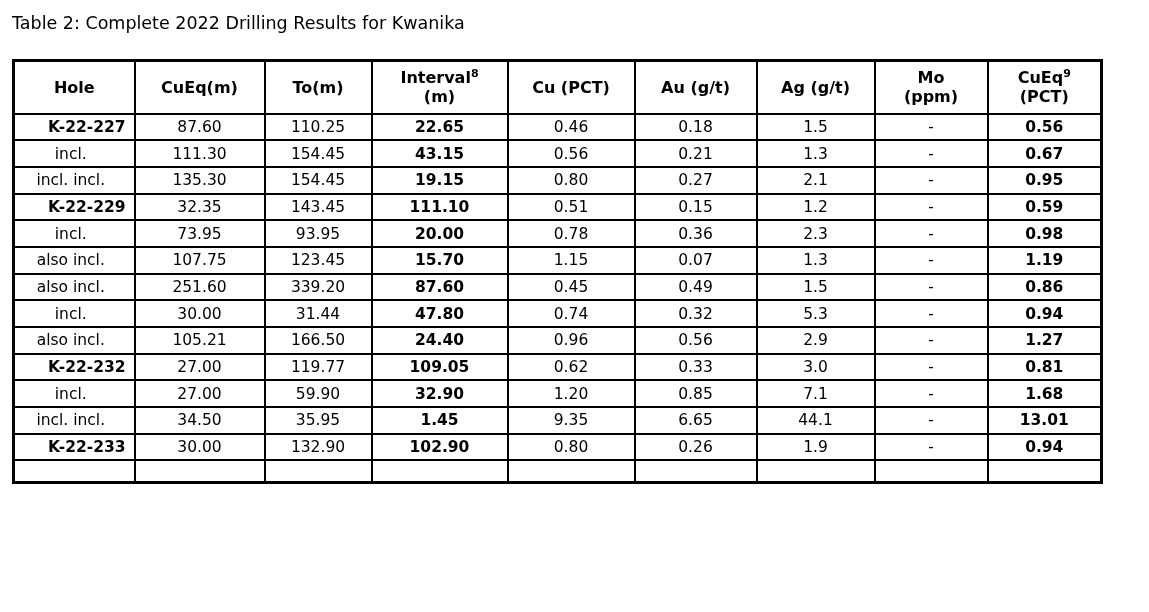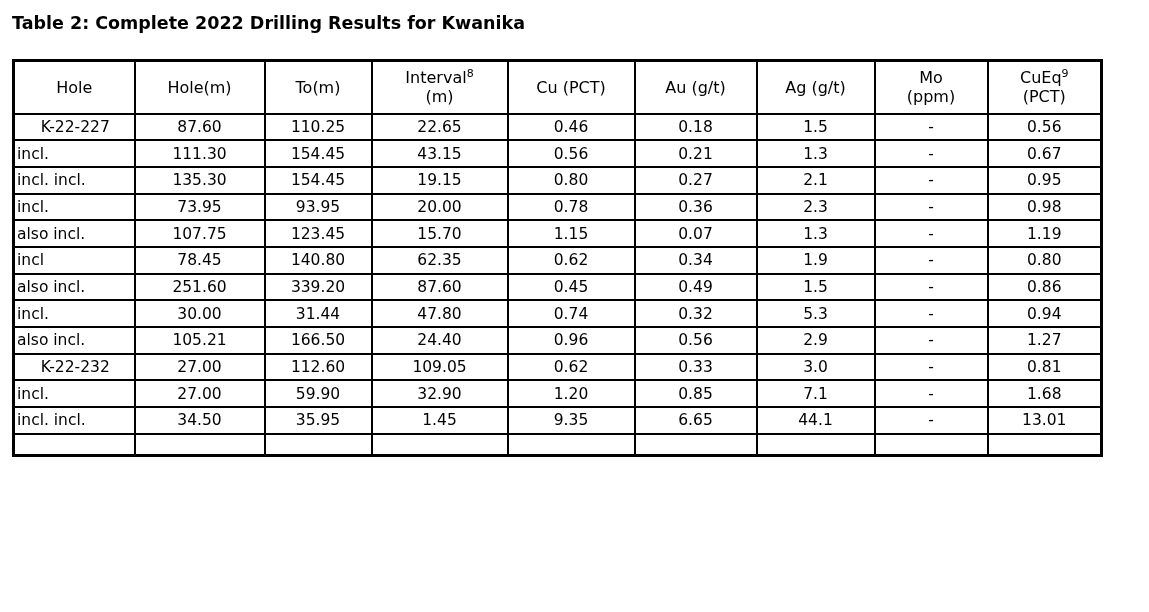--- a/index.html
+++ b/index.html
@@ -5,44 +5,44 @@
   * { box-sizing: border-box; }
   html, body { margin: 0; padding: 0; }
   body {
     width: 1149px; height: 612px; overflow: hidden;
     background: #ffffff; color: #000000;
     font-family: "DejaVu Sans", "Liberation Sans", sans-serif;
   }
   .page { position: relative; width: 1149px; height: 612px; overflow: hidden; background: #ffffff; }
   .doc-title {
     margin: 13px 12px 0 12px;
-    font-size: 17.5px; font-weight: bold; line-height: 21px;
+    font-size: 17.5px; font-weight: normal; line-height: 21px;
   }
   table.drill {
     border-collapse: collapse; table-layout: fixed;
     margin: 25px 0 0 12px;
     border: 3px solid #000000;
   }
   th, td {
     border: 2px solid #000000;
     overflow: hidden; white-space: nowrap;
     padding: 0 2px;
   }
   th {
-    font-size: 16px; font-weight: normal; text-align: center; vertical-align: middle;
+    font-size: 16px; font-weight: bold; text-align: center; vertical-align: middle;
     height: 53px; line-height: 19px;
   }
   th sup { font-size: 11px; line-height: 0; }
   td {
     font-size: 15.5px; text-align: center; vertical-align: middle;
     height: 26.7px;
   }
-  td:first-child { text-align: left; padding-right: 9px; }
-  tr.row-hole td:first-child { text-align: center; padding-left: 4px; padding-right: 2px; font-weight: normal; }
-  td:nth-child(4), td:nth-child(9) { font-weight: normal; }
+  td:first-child { text-align: center; padding-right: 9px; }
+  tr.row-hole td:first-child { text-align: right; padding-left: 4px; padding-right: 8px; font-weight: bold; }
+  td:nth-child(4), td:nth-child(9) { font-weight: bold; }
   tr.partial td { height: 22px; border-bottom: none; }
 </style>
 </head>
 <body>
 
 <div class="page">
   <h1 class="doc-title">Table 2: Complete 2022 Drilling Results for Kwanika</h1>
 
   <table class="drill">
     <colgroup>
@@ -52,21 +52,21 @@
       <col style="width:136px">
       <col style="width:127px">
       <col style="width:122px">
       <col style="width:118px">
       <col style="width:113px">
       <col style="width:114px">
     </colgroup>
     <thead>
       <tr>
           <th><span>Hole</span></th>
-          <th><span>Hole(m)</span></th>
+          <th><span>CuEq(m)</span></th>
           <th><span>To(m)</span></th>
           <th><span>Interval</span><sup>8</sup><br><span>(m)</span></th>
           <th><span>Cu (PCT)</span></th>
           <th><span>Au (g/t)</span></th>
           <th><span>Ag (g/t)</span></th>
           <th><span>Mo</span><br><span>(ppm)</span></th>
           <th><span>CuEq</span><sup>9</sup><br><span>(PCT)</span></th>
         </tr>
     </thead>
     <tbody>
@@ -96,20 +96,31 @@
           <td>incl. incl.</td>
           <td>135.30</td>
           <td>154.45</td>
           <td>19.15</td>
           <td>0.80</td>
           <td>0.27</td>
           <td>2.1</td>
           <td>-</td>
           <td>0.95</td>
         </tr>
+        <tr class="row-hole">
+          <td>K-22-229</td>
+          <td>32.35</td>
+          <td>143.45</td>
+          <td>111.10</td>
+          <td>0.51</td>
+          <td>0.15</td>
+          <td>1.2</td>
+          <td>-</td>
+          <td>0.59</td>
+        </tr>
         <tr class="row-incl">
           <td>incl.</td>
           <td>73.95</td>
           <td>93.95</td>
           <td>20.00</td>
           <td>0.78</td>
           <td>0.36</td>
           <td>2.3</td>
           <td>-</td>
           <td>0.98</td>
@@ -119,31 +130,20 @@
           <td>107.75</td>
           <td>123.45</td>
           <td>15.70</td>
           <td>1.15</td>
           <td>0.07</td>
           <td>1.3</td>
           <td>-</td>
           <td>1.19</td>
         </tr>
         <tr class="row-incl">
-          <td>incl</td>
-          <td>78.45</td>
-          <td>140.80</td>
-          <td>62.35</td>
-          <td>0.62</td>
-          <td>0.34</td>
-          <td>1.9</td>
-          <td>-</td>
-          <td>0.80</td>
-        </tr>
-        <tr class="row-incl">
           <td>also incl.</td>
           <td>251.60</td>
           <td>339.20</td>
           <td>87.60</td>
           <td>0.45</td>
           <td>0.49</td>
           <td>1.5</td>
           <td>-</td>
           <td>0.86</td>
         </tr>
@@ -165,21 +165,21 @@
           <td>24.40</td>
           <td>0.96</td>
           <td>0.56</td>
           <td>2.9</td>
           <td>-</td>
           <td>1.27</td>
         </tr>
         <tr class="row-hole">
           <td>K-22-232</td>
           <td>27.00</td>
-          <td>112.60</td>
+          <td>119.77</td>
           <td>109.05</td>
           <td>0.62</td>
           <td>0.33</td>
           <td>3.0</td>
           <td>-</td>
           <td>0.81</td>
         </tr>
         <tr class="row-incl">
           <td>incl.</td>
           <td>27.00</td>
@@ -195,20 +195,31 @@
           <td>incl. incl.</td>
           <td>34.50</td>
           <td>35.95</td>
           <td>1.45</td>
           <td>9.35</td>
           <td>6.65</td>
           <td>44.1</td>
           <td>-</td>
           <td>13.01</td>
         </tr>
+        <tr class="row-hole">
+          <td>K-22-233</td>
+          <td>30.00</td>
+          <td>132.90</td>
+          <td>102.90</td>
+          <td>0.80</td>
+          <td>0.26</td>
+          <td>1.9</td>
+          <td>-</td>
+          <td>0.94</td>
+        </tr>
         <tr class="partial">
           <td></td>
           <td></td>
           <td></td>
           <td></td>
           <td></td>
           <td></td>
           <td></td>
           <td></td>
           <td></td>

